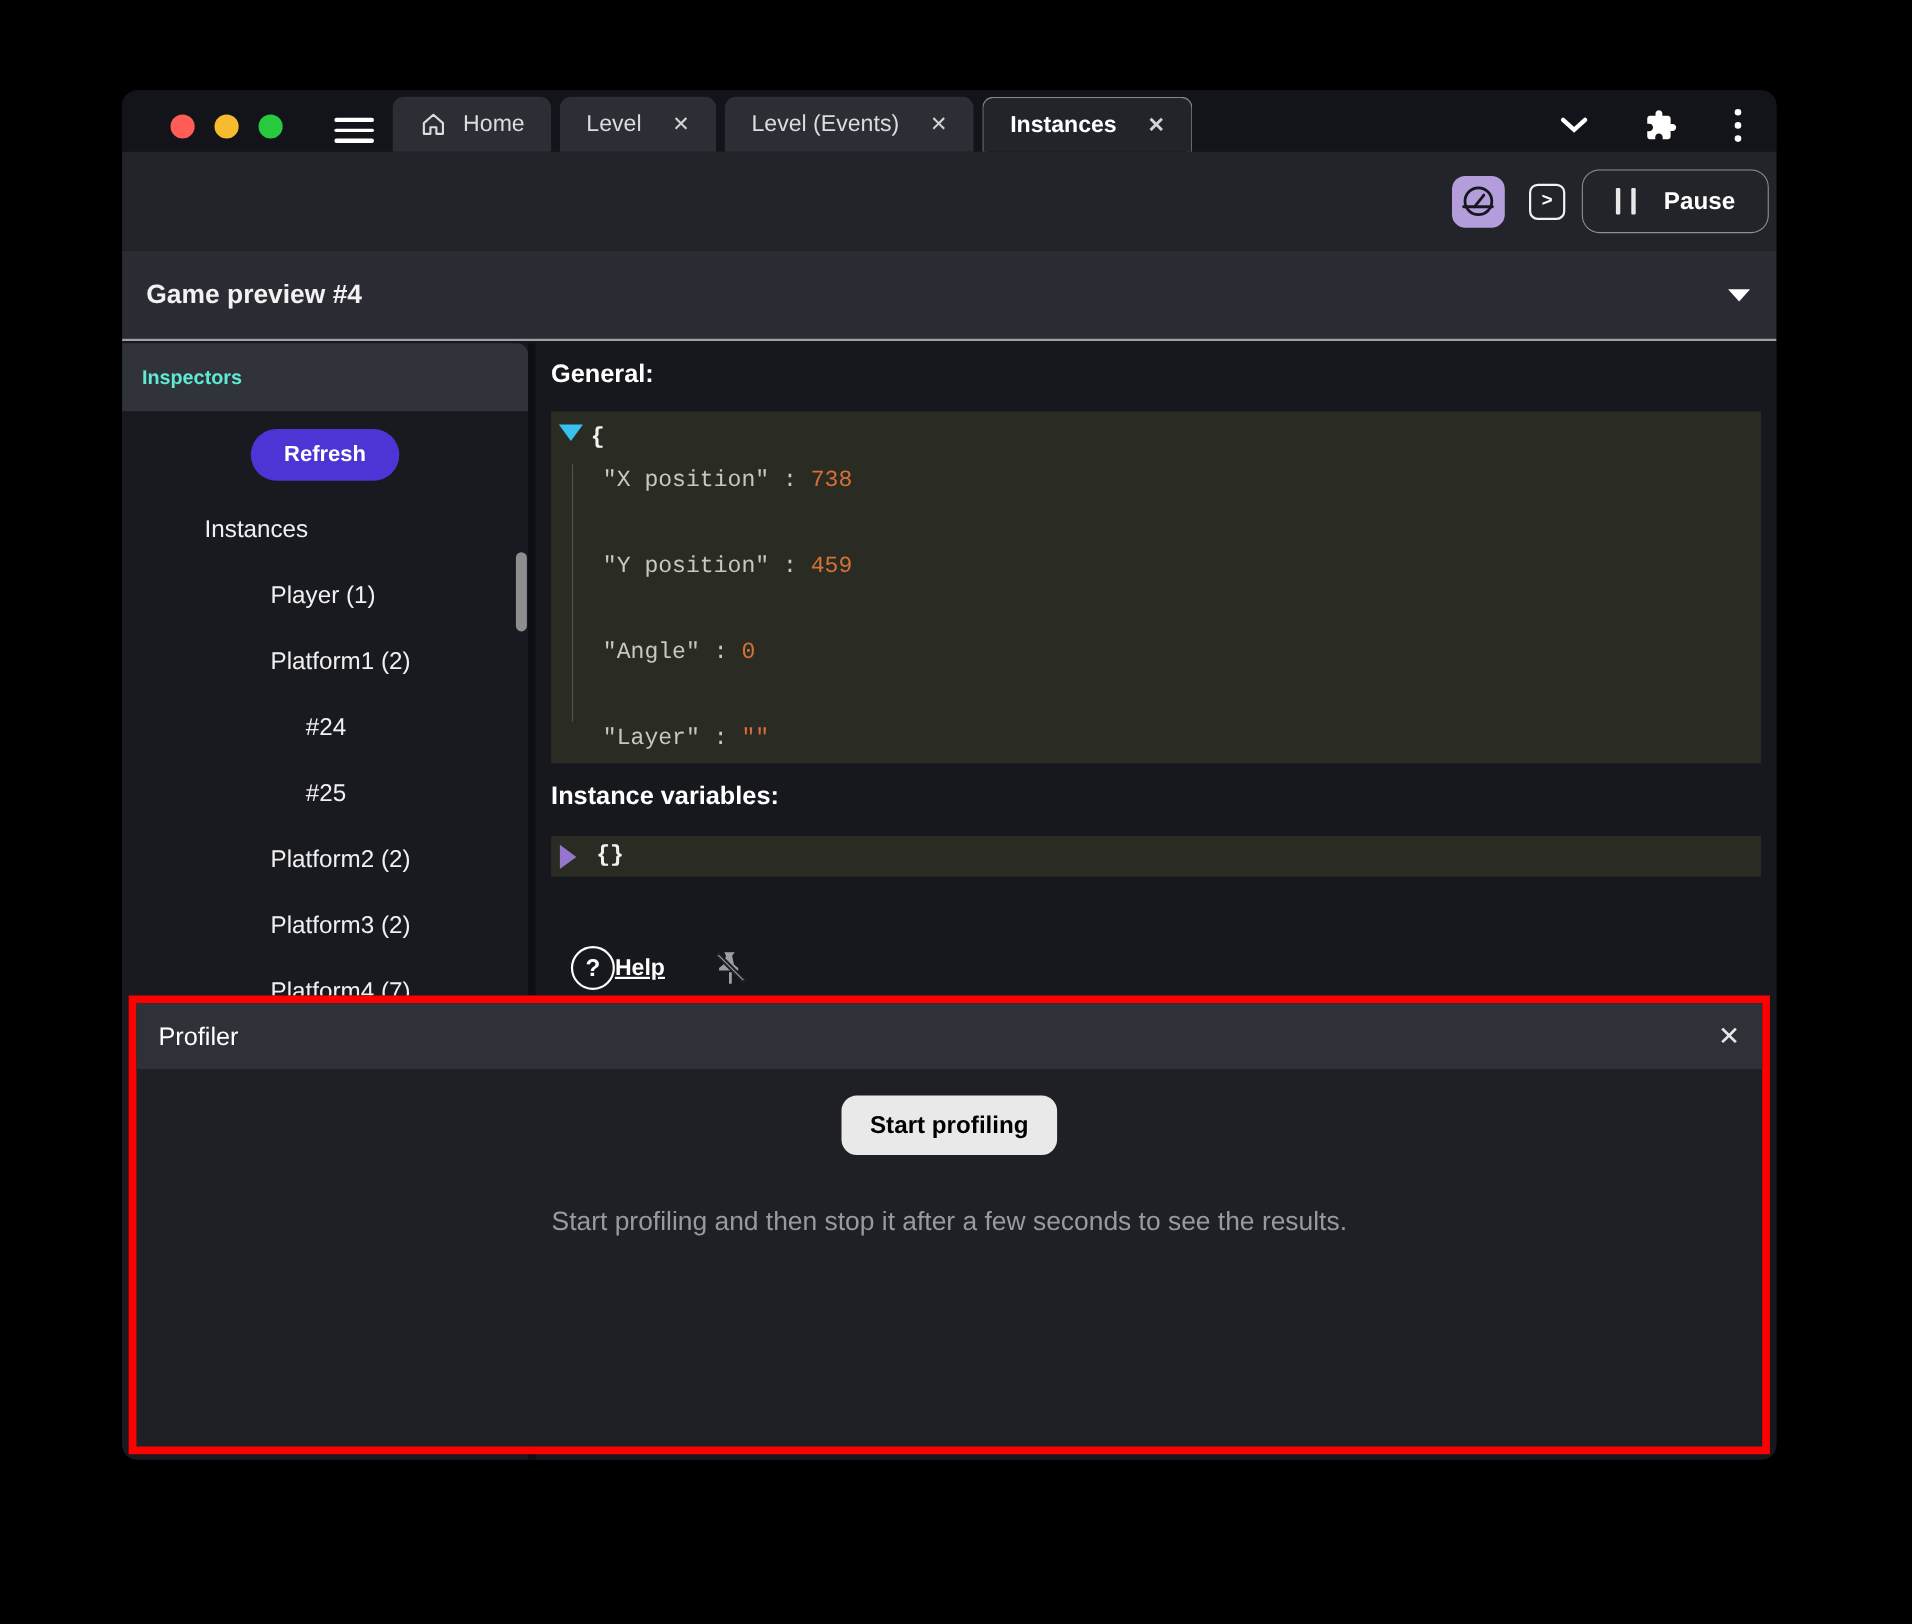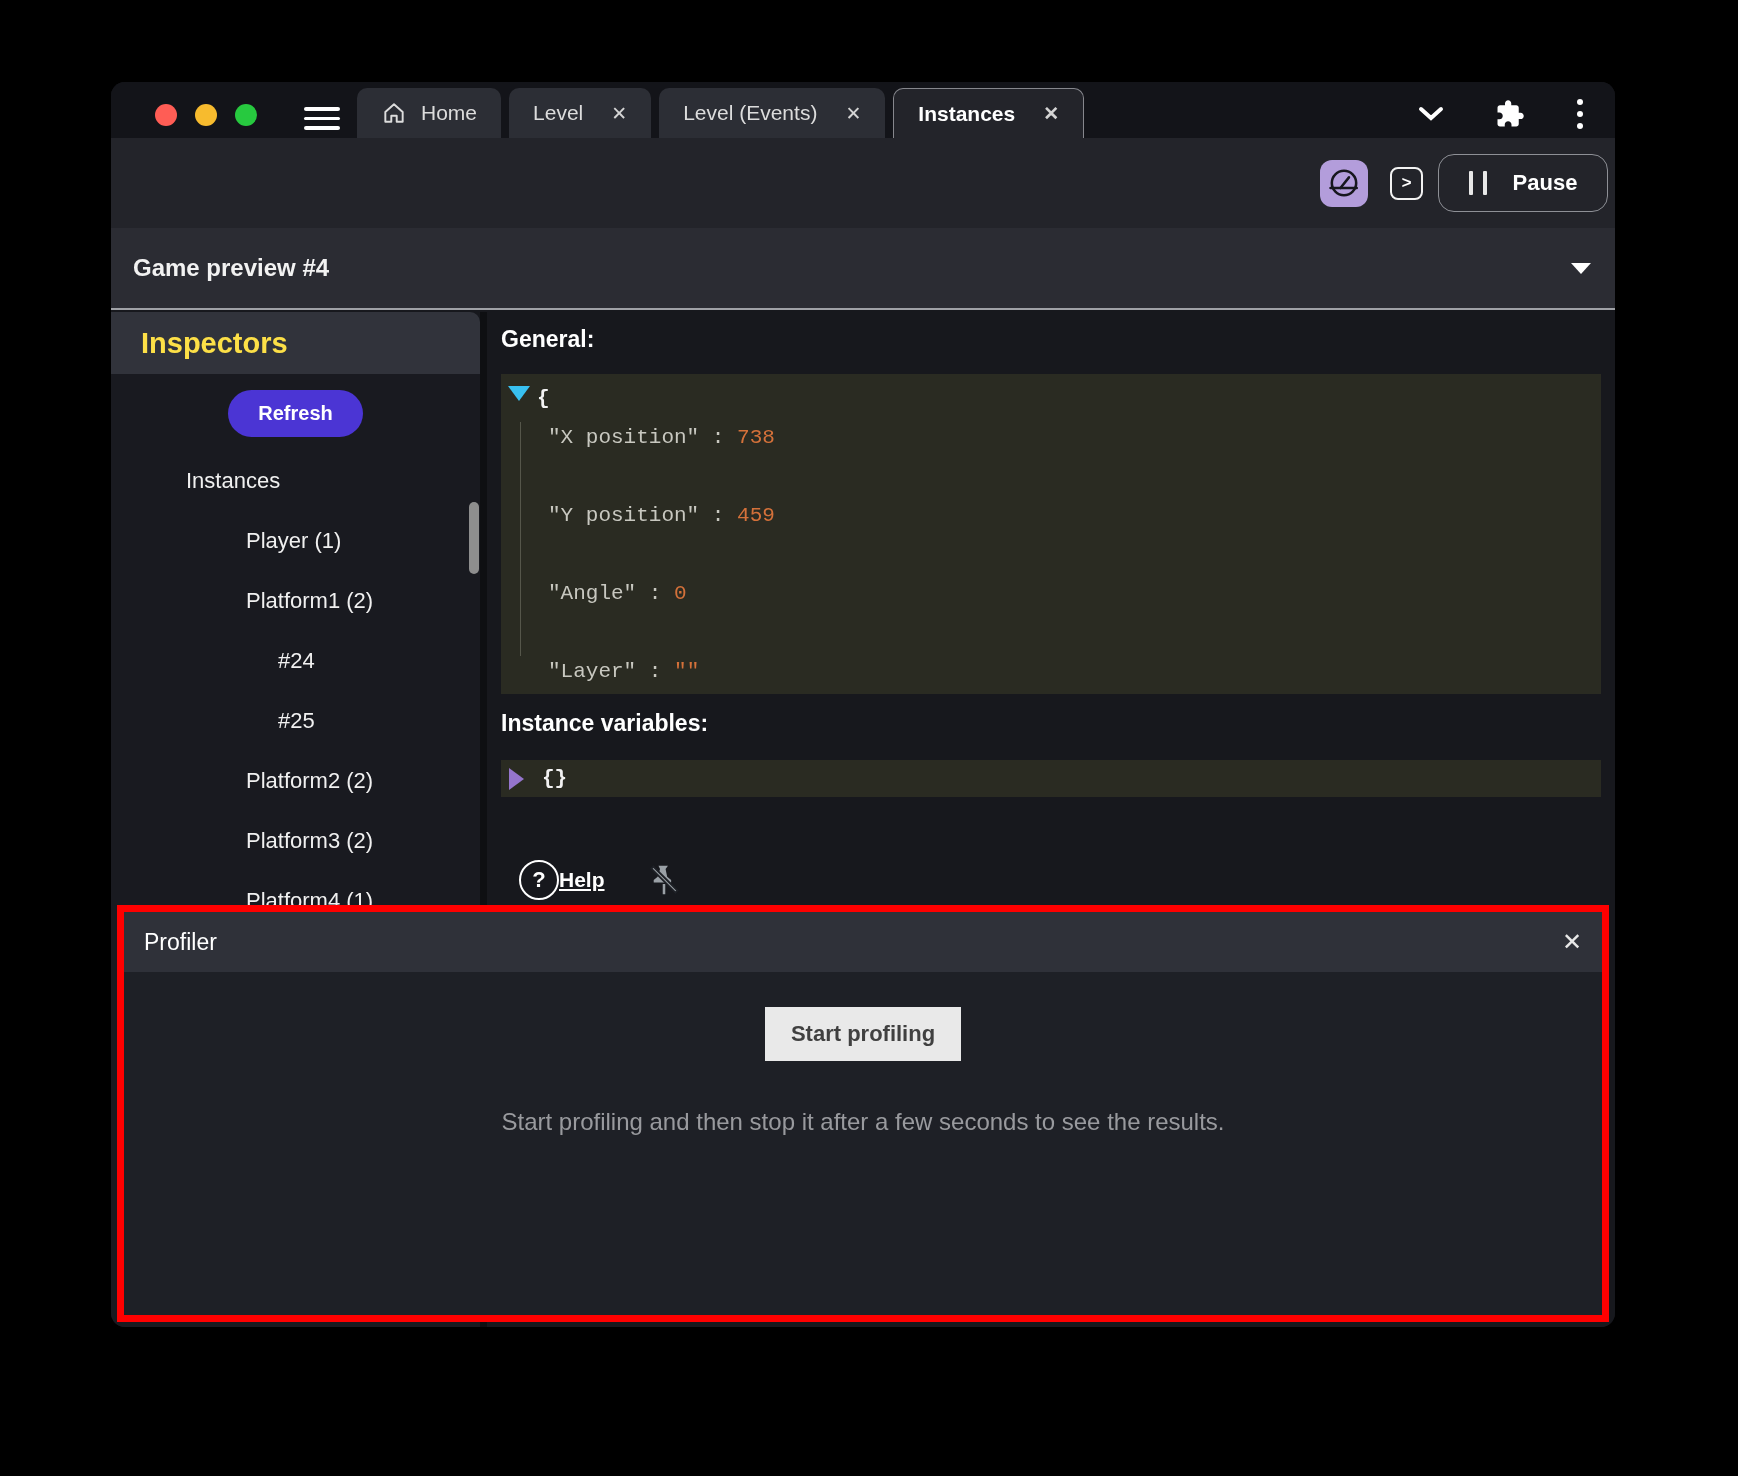--- a/index.html
+++ b/index.html
@@ -69,21 +69,21 @@
   }
   .preview-label { color:#f2f2f2; font-size:24px; font-weight:bold; }
 
   
   .content { position:absolute; left:0; top:230px; right:0; bottom:0; display:flex; }
   .sidebar { width:376px; border-right:7px solid #0e0f12; display:flex; flex-direction:column; }
   .sidebar-header {
     height:62px; background:#31333b; border-radius:0 10px 0 0;
     display:flex; align-items:center; padding-left:18px;
   }
-  .sidebar-title { color:#fde047; font-size:29px; font-weight:bold;margin-left:12px; }
+  .sidebar-title { color:#5eead4; font-size:18px; font-weight:bold; }
   .sidebar-body { flex:1; background:#191a20; position:relative; }
   .refresh-btn {
     display:block; margin:16px auto 0 auto; padding:12px 30px; border:none; border-radius:24px;
     background:#4b35d4; color:#fff; font-size:20px; font-weight:bold; cursor:pointer;
     font-family:"Liberation Sans", sans-serif;
   }
   .tree { margin-top:14px; }
   .tree-item { height:60px; display:flex; align-items:center; color:#f0f0f0; font-size:22px; cursor:pointer; }
   .tree-item.level-0 { padding-left:75px; }
   .tree-item.level-1 { padding-left:135px; }
@@ -136,22 +136,22 @@
     border:7px solid #ff0000; background:#1e2026; z-index:10; display:flex; flex-direction:column;
   }
   .profiler-header {
     height:60px; background:#2f3139; display:flex; align-items:center; justify-content:space-between;
     padding:0 20px;
   }
   .profiler-title { color:#fff; font-size:23px; }
   .profiler-close { background:none; border:none; color:#e8e8e8; font-size:24px; cursor:pointer; }
   .profiler-body { flex:1; display:flex; flex-direction:column; align-items:center; }
   .start-profiling-btn {
-    margin-top:35px; padding:14px 26px; border:none; border-radius:0; background:#e9e9e9;
-    color:#404040; font-size:22px; font-weight:bold; cursor:pointer; font-family:"Liberation Sans", sans-serif;
+    margin-top:24px; padding:14px 26px; border:none; border-radius:14px; background:#e9e9e9;
+    color:#000000; font-size:22px; font-weight:bold; cursor:pointer; font-family:"Liberation Sans", sans-serif;
   }
   .profiler-hint { margin-top:47px; color:#999a9e; font-size:24px; }
 </style>
 </head>
 <body>
 
 <div class="window">
 
   <div class="tabbar">
     <div class="traffic-lights">
@@ -280,21 +280,21 @@
 
             <div class="tree-item level-1">
               <span>Platform2 (2)</span>
             </div>
 
             <div class="tree-item level-1">
               <span>Platform3 (2)</span>
             </div>
 
             <div class="tree-item level-1">
-              <span>Platform4 (1)</span>
+              <span>Platform4 (7)</span>
             </div>
           </div>
         <div class="scroll-thumb"></div>
       </div>
     </div>
 
     <div class="main">
       <div class="section-label">General:</div>
 
       <div class="json-box">

